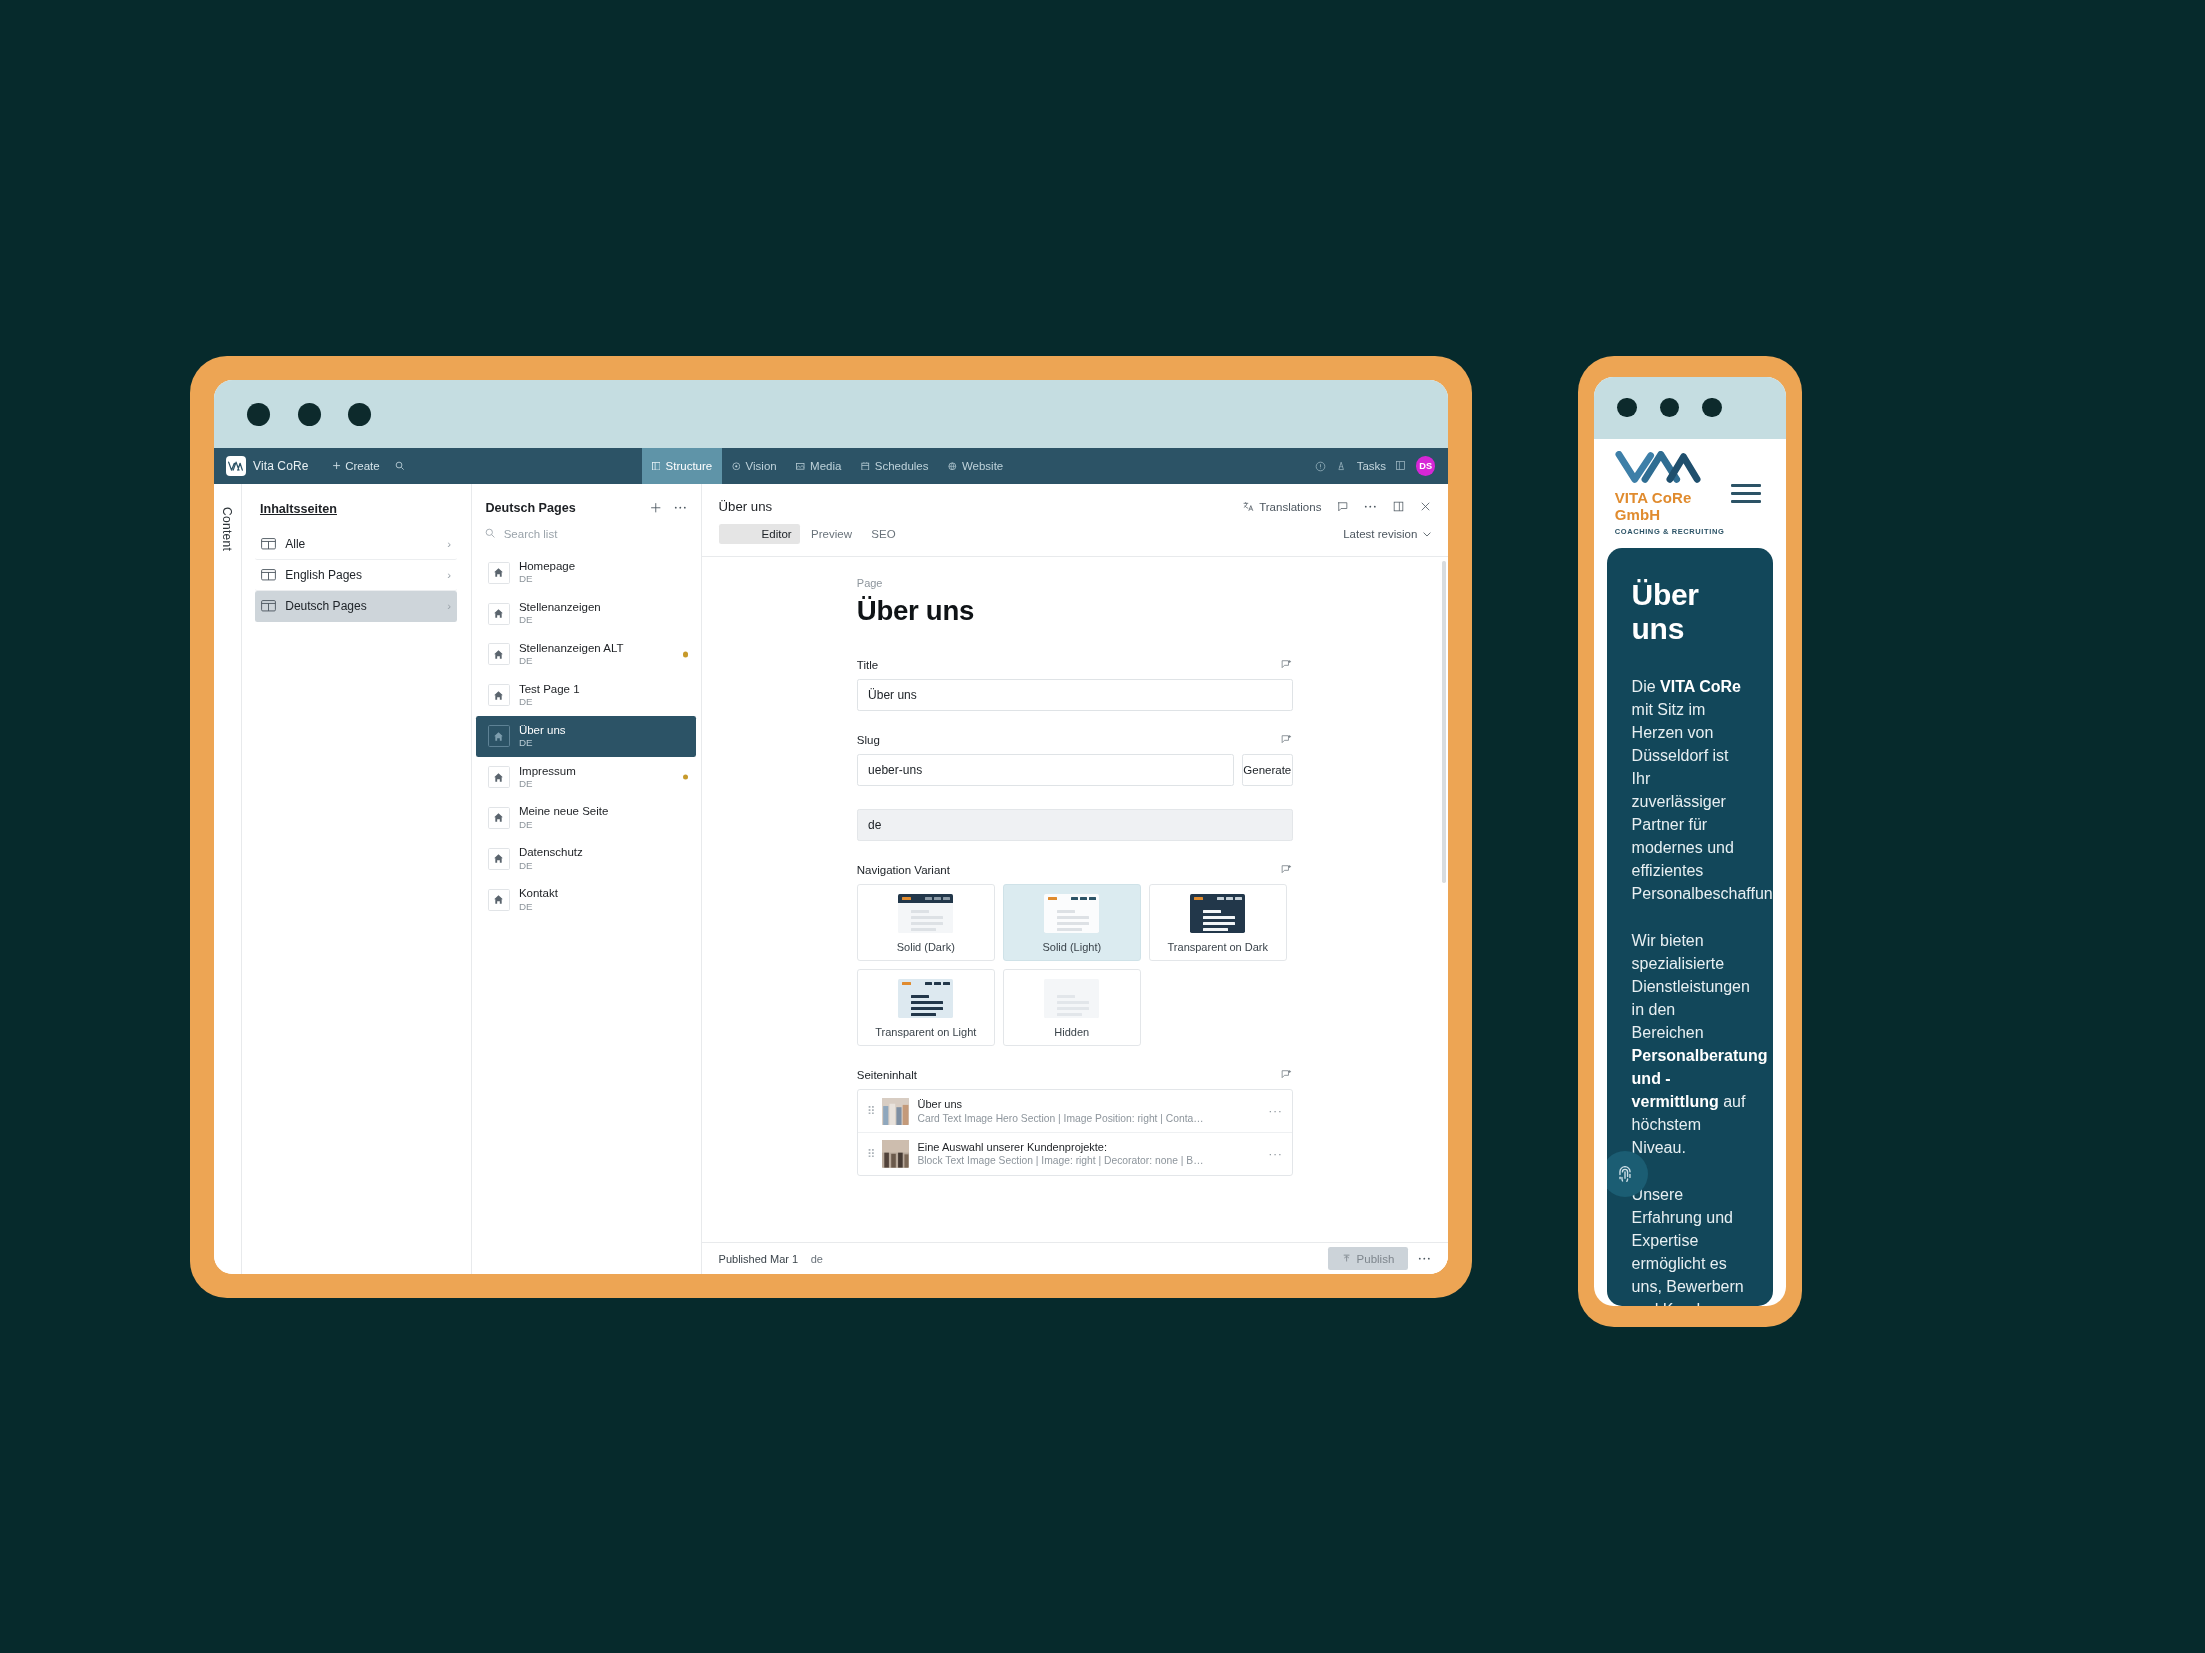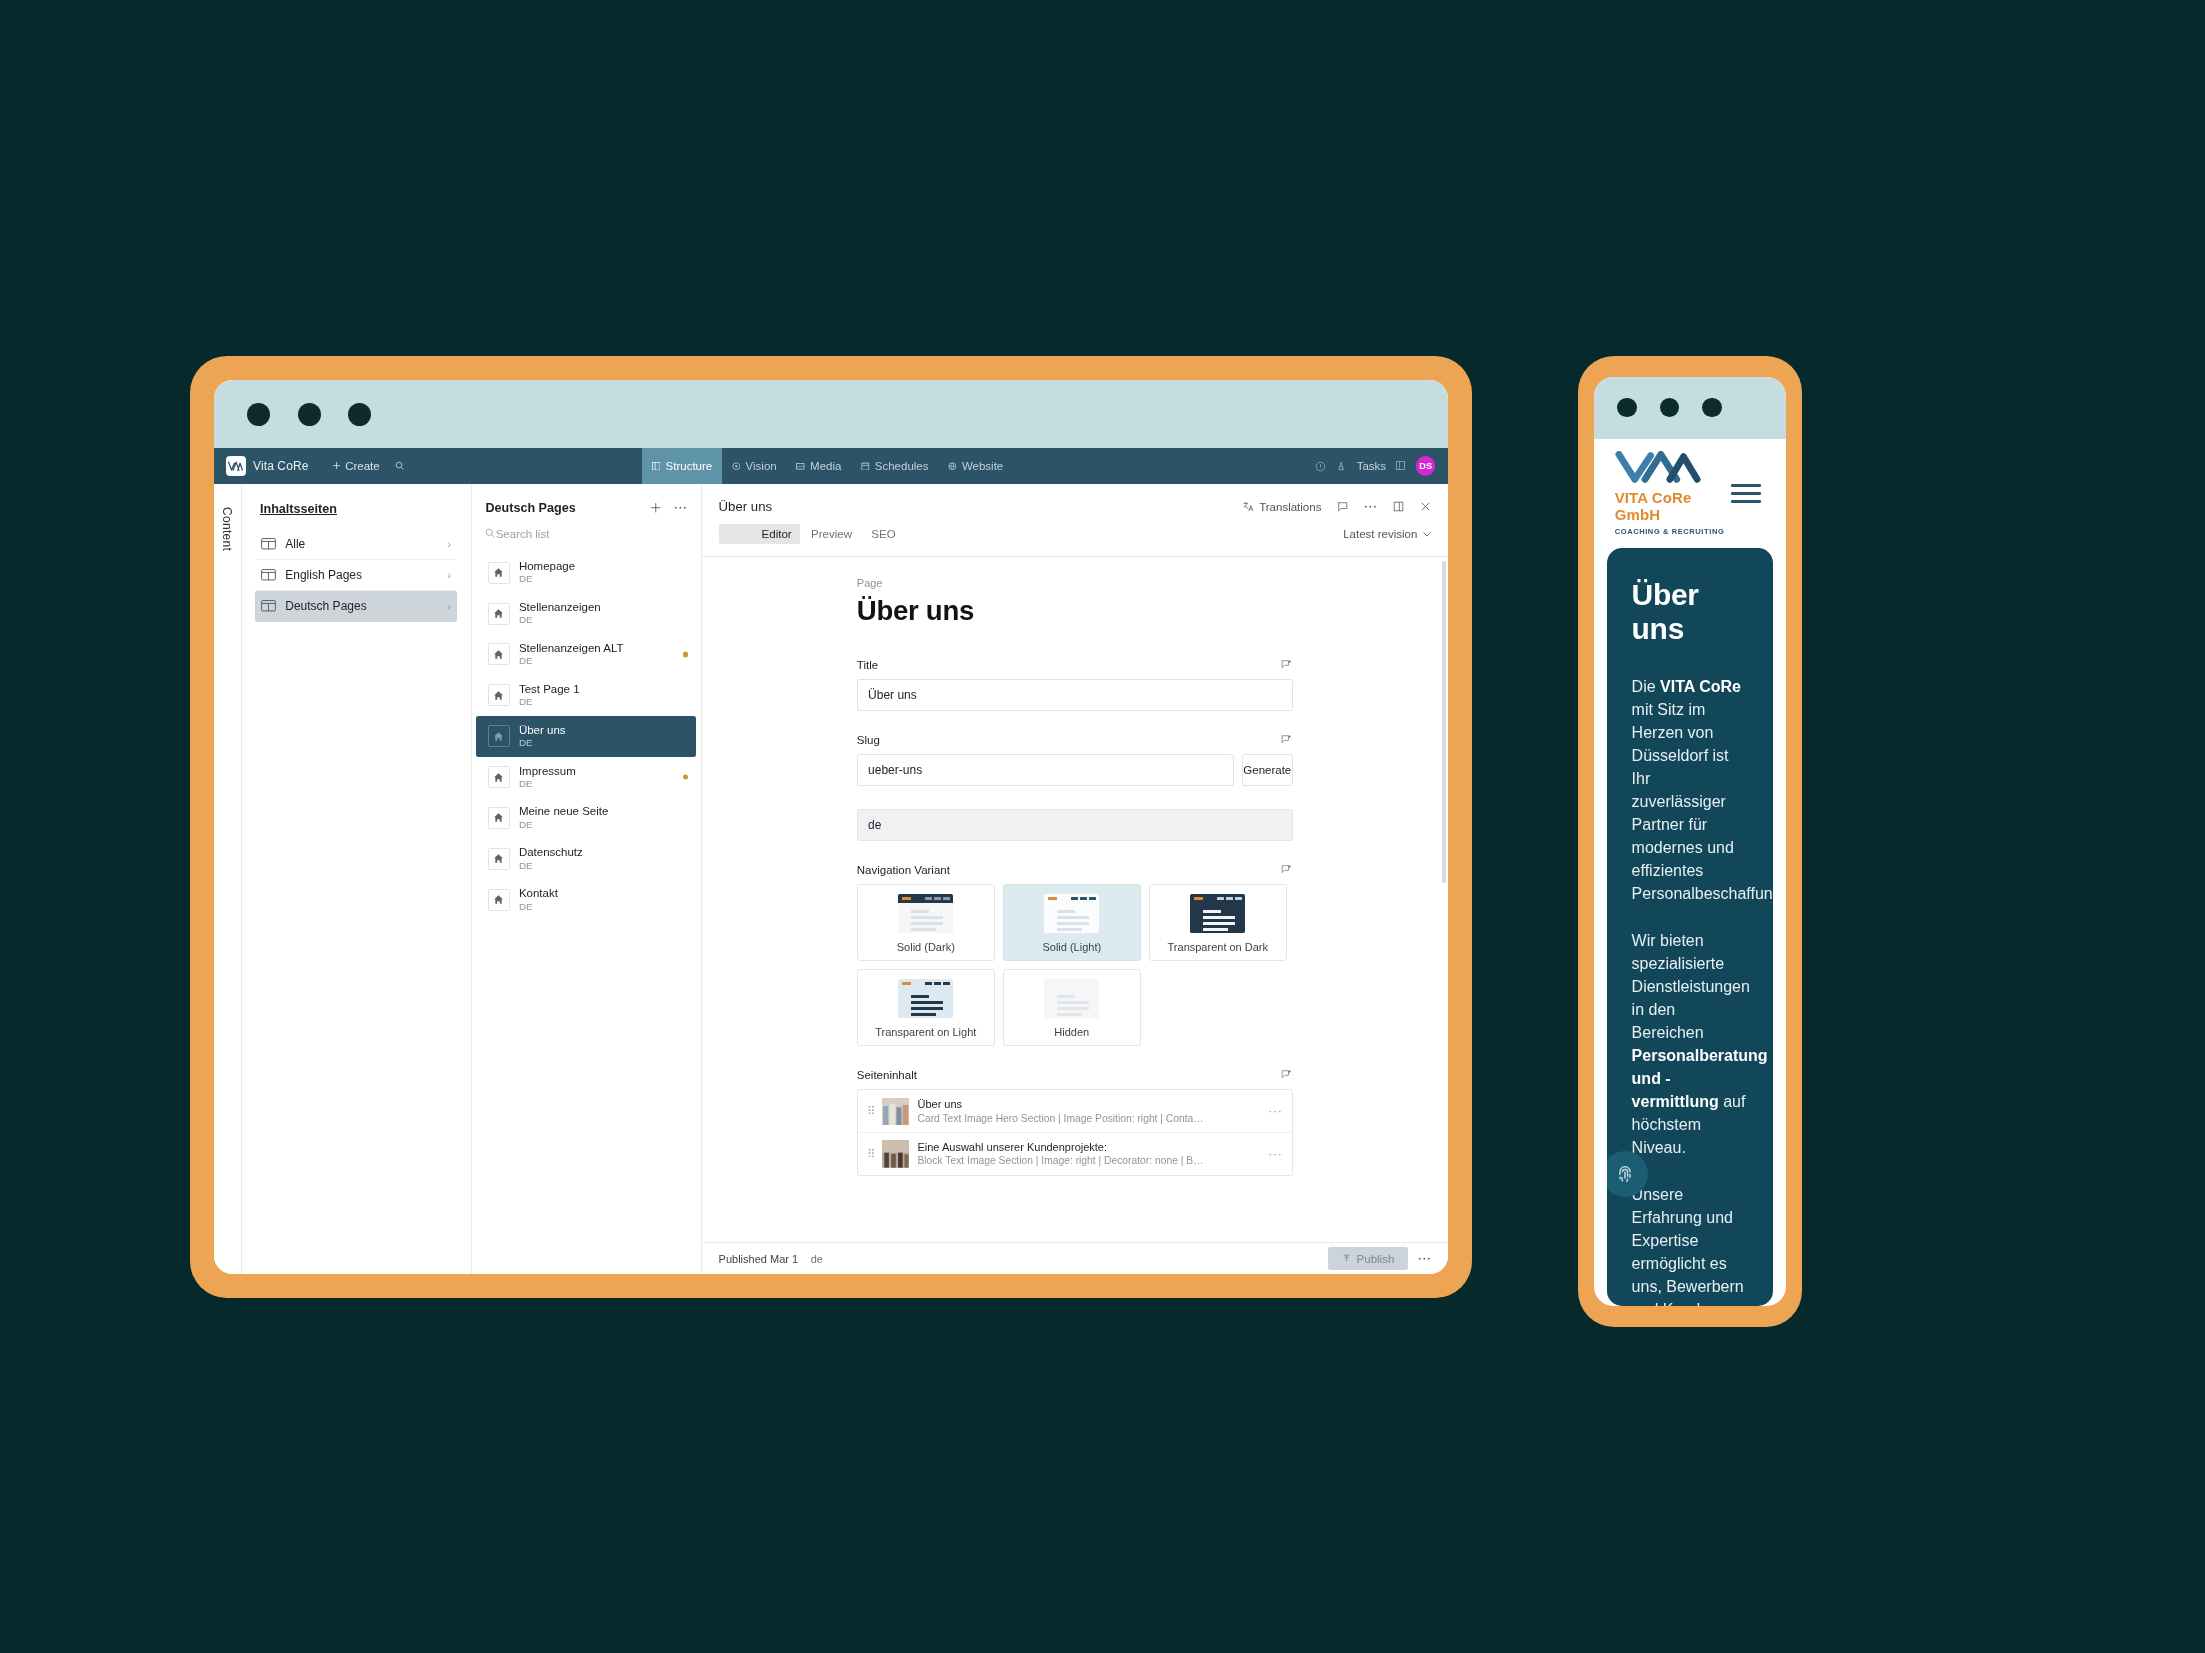--- a/index.html
+++ b/index.html
@@ -114,21 +114,21 @@
     width: 230px; flex: 0 0 auto; border-right: 0.6px solid #e8eaec;
     display: flex; flex-direction: column; min-height: 0;
   }
   .list-head {
     display: flex; align-items: center;
     padding: 17px 13.8px 9.2px 13.8px;
   }
   .list-head-title { font-size: 12.6px; font-weight: bold; color: #1d2024; }
   .list-head-actions { margin-left: auto; display: flex; align-items: center; gap: 12.6px; color: #55606a; }
   .list-search {
-    display: flex; align-items: center; 
+    display: flex; align-items: center; gap: 8px;
     padding: 3.4px 13.8px 12.6px 13.8px;
   }
   .list-search-ph { font-size: 11.5px; color: #9aa3aa; }
   .page-row {
     display: flex; align-items: center; gap: 9.2px;
     padding: 6.9px 11.5px; margin: 0 4.6px; border-radius: 2.3px;
     position: relative;
   }
   .page-row.selected { background: #2c5366; }
   .page-row.selected .pr-title { color: #ffffff; }

